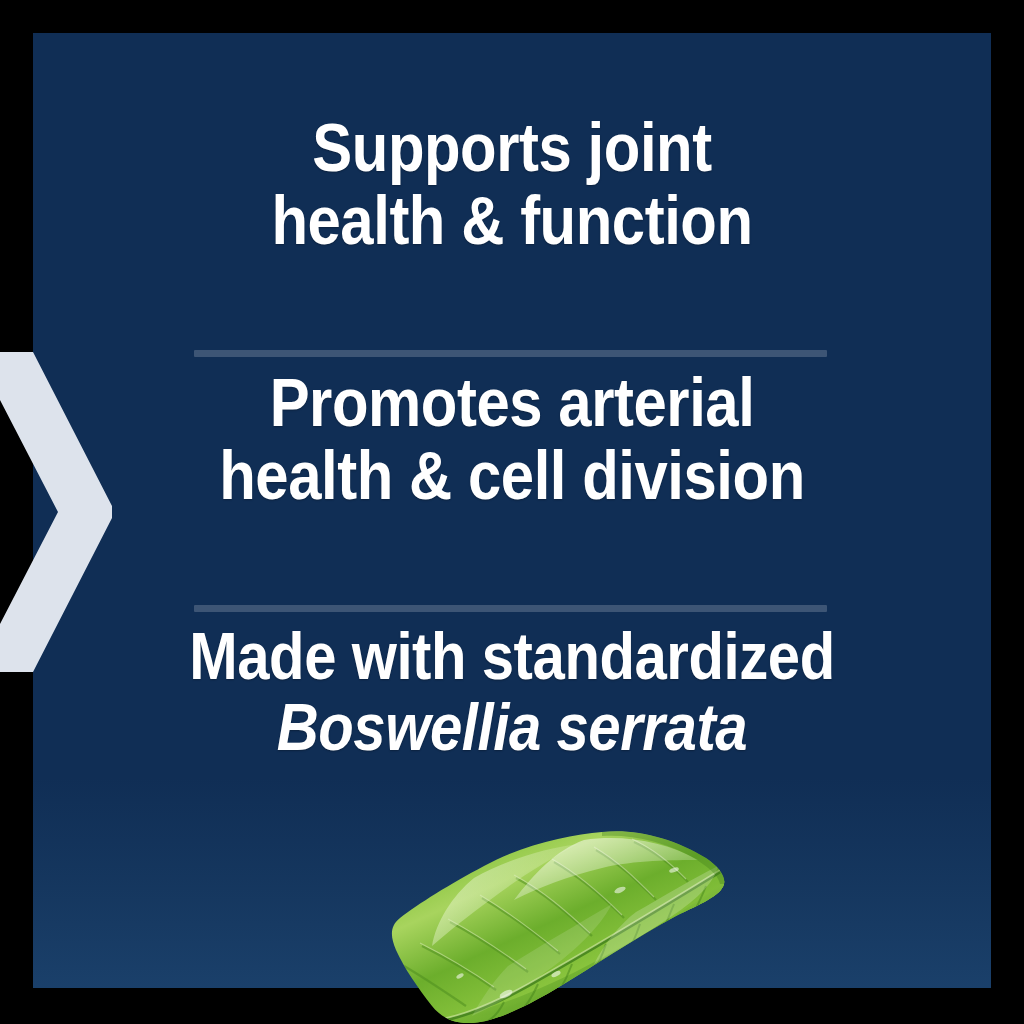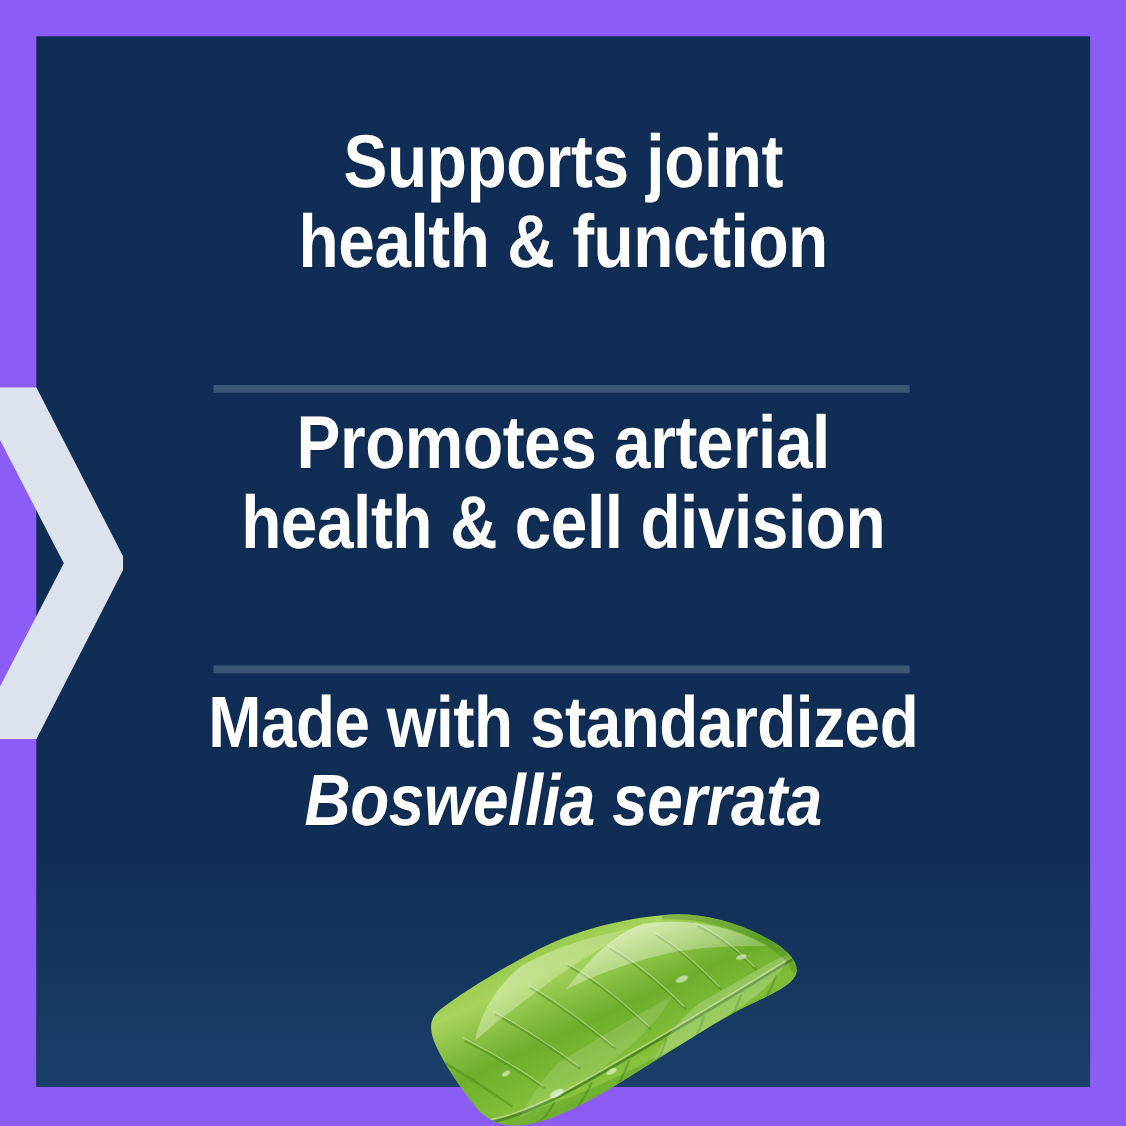--- a/index.html
+++ b/index.html
@@ -11,21 +11,21 @@
     width: 1024px;
     height: 1024px;
     overflow: hidden;
     font-family: "Liberation Sans", sans-serif;
   }
 
   #canvas {
     position: relative;
     width: 1024px;
     height: 1024px;
-    background: #8b5cf6;
+    background: #000000;
     overflow: hidden;
   }
 
   
   #panel {
     position: absolute;
     left: 33px;
     top: 33px;
     width: 958px;
     height: 955px;

